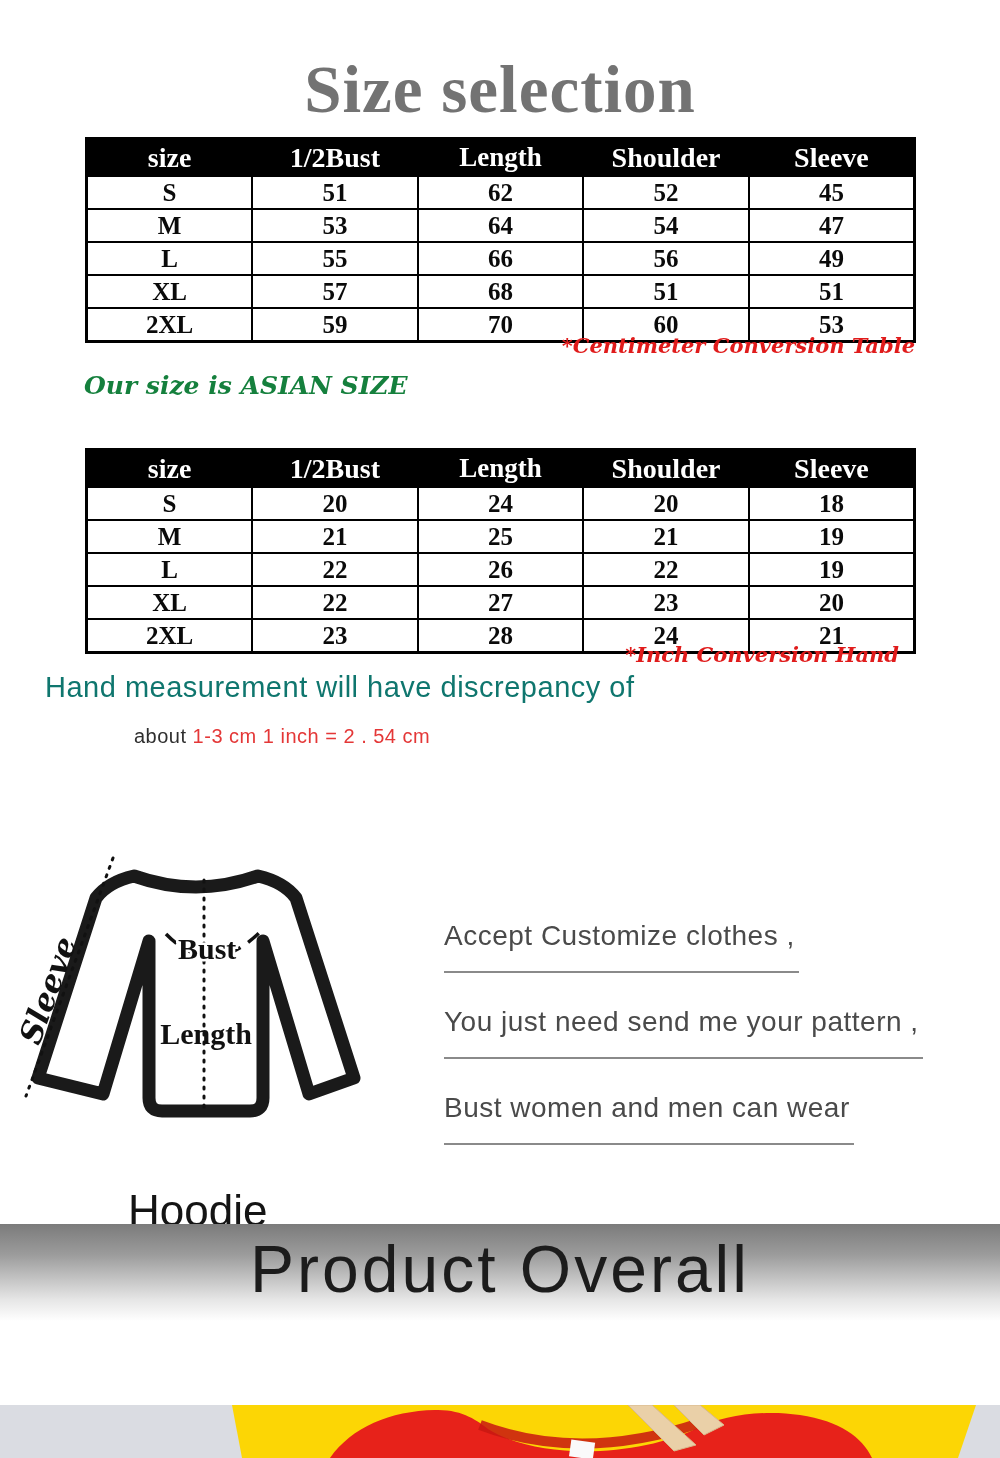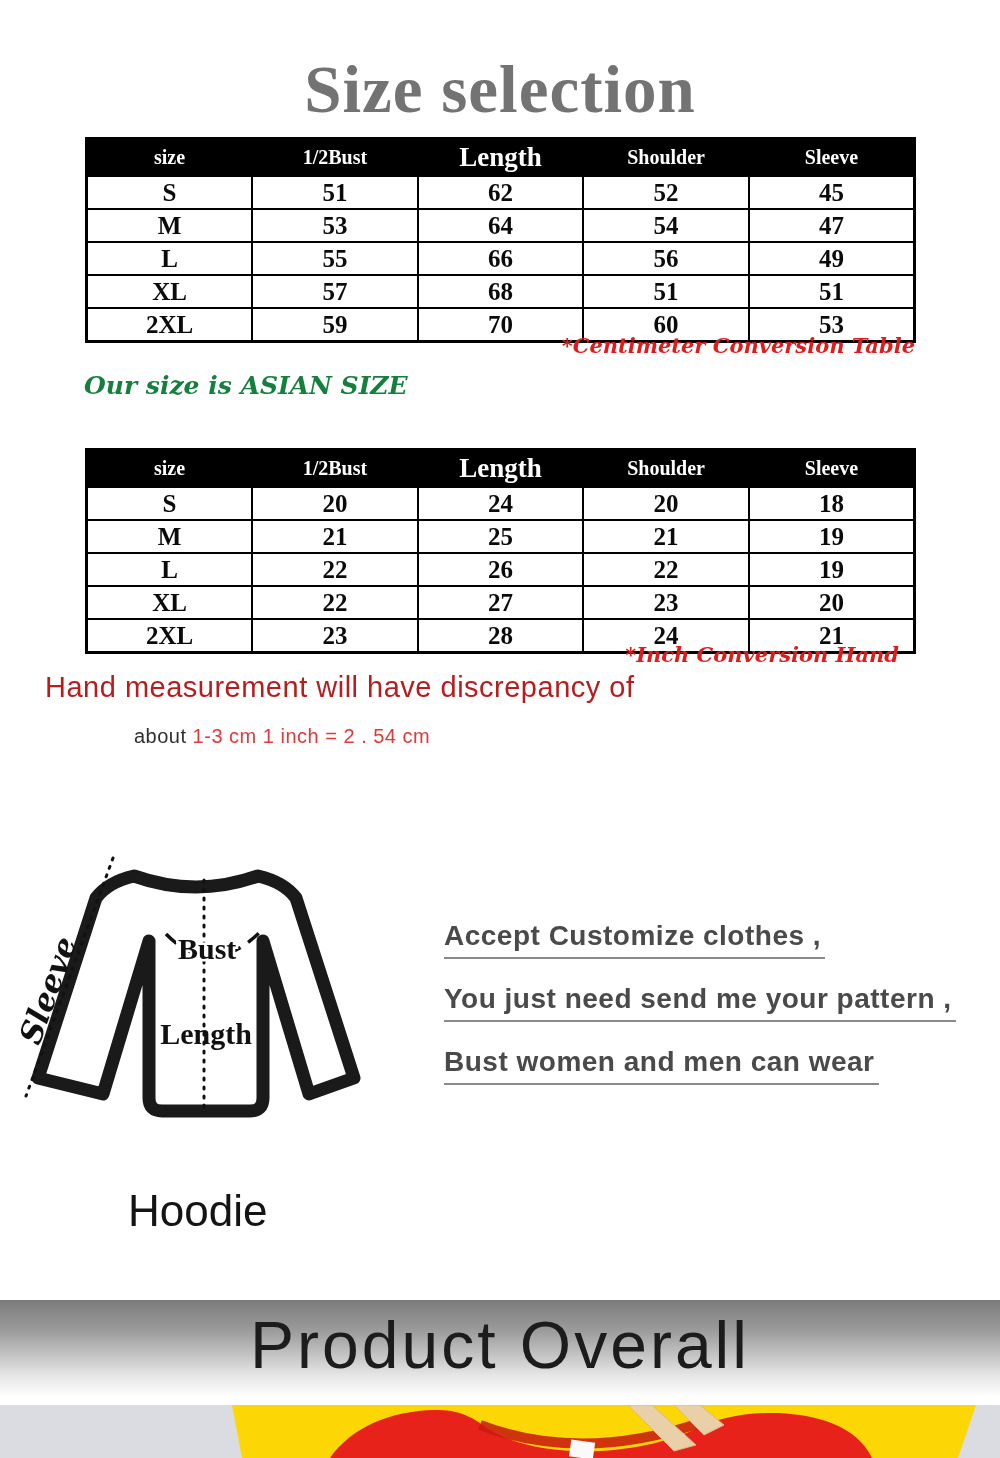--- a/index.html
+++ b/index.html
@@ -4,41 +4,41 @@
 <style>
   html,body{margin:0;padding:0;background:#fff;}
   .page{position:relative;width:1000px;height:1458px;background:#fff;overflow:hidden;
         font-family:"Liberation Sans",sans-serif;}
   .page-title{position:absolute;top:6px;left:0;width:1000px;text-align:center;
         font-family:"Liberation Serif",serif;font-size:67px;font-weight:600;color:#737373;
         letter-spacing:1px;}
   .size-table{position:absolute;left:85px;width:831px;border-collapse:collapse;table-layout:fixed;
         background:#fff;border:3px solid #000;}
   .size-table th{background:#000;color:#fff;font-family:"Liberation Serif",serif;
-        font-size:20px;font-weight:600;height:33px;border:2px solid #000;}
+        font-size:28px;font-weight:600;height:33px;border:2px solid #000;}
   .size-table th:nth-child(3){font-size:27px;}
   .size-table td{border:2px solid #000;text-align:center;height:29px;
         font-family:"Liberation Serif",serif;font-size:25px;font-weight:700;color:#0a0a0a;}
   #table-cm{top:137px;}
   #table-inch{top:448px;}
   .red-caption{position:absolute;font-family:"DejaVu Serif",serif;font-style:italic;
         font-weight:700;font-size:21px;color:#e01b1b;}
   #caption-cm{top:333px;right:85px;}
   #caption-inch{top:642px;right:101px;}
   .asian-note{position:absolute;top:371px;left:84px;font-family:"DejaVu Serif",serif;
         font-style:italic;font-weight:700;font-size:25px;color:#15803d;}
-  .note-line1{position:absolute;top:671px;left:45px;font-size:29px;color:#b91c1c;letter-spacing:.5px;}
+  .note-line1{position:absolute;top:671px;left:45px;font-size:29px;color:#0f766e;letter-spacing:.5px;}
   .note-line2{position:absolute;top:725px;left:134px;font-size:20px;color:#2f2f2f;letter-spacing:.5px;}
   .note-line2 .red{color:#e43737;}
   #diagram{position:absolute;left:16px;top:846px;}
   .customize{position:absolute;left:444px;top:920px;}
   .customize .line{width:fit-content;font-size:28px;color:#4a4a4a;letter-spacing:.5px;
-        padding:0 4px 5px 0;border-bottom:2px solid #8a8a8a;margin-bottom:24px;font-weight:bold;}
+        padding:0 4px 19px 0;border-bottom:2px solid #8a8a8a;margin-bottom:33px;}
   .hoodie-label{position:absolute;left:128px;top:1186px;font-size:44px;color:#141414;}
-  .banner{position:absolute;top:1300px;left:0;width:1000px;height:97px;
+  .banner{position:absolute;top:1224px;left:0;width:1000px;height:97px;
         background:linear-gradient(180deg,#7b7b7b 0%,#9c9c9c 32%,#e6e6e6 78%,#ffffff 100%);
         display:flex;align-items:center;justify-content:center;}
   .banner-text{font-size:66px;font-weight:300;color:#1c1c1c;letter-spacing:3px;margin-top:-8px;}
   #photo-strip{position:absolute;top:1405px;left:0;}
 </style>
 </head>
 <body>
 
 <div class="page">
 

